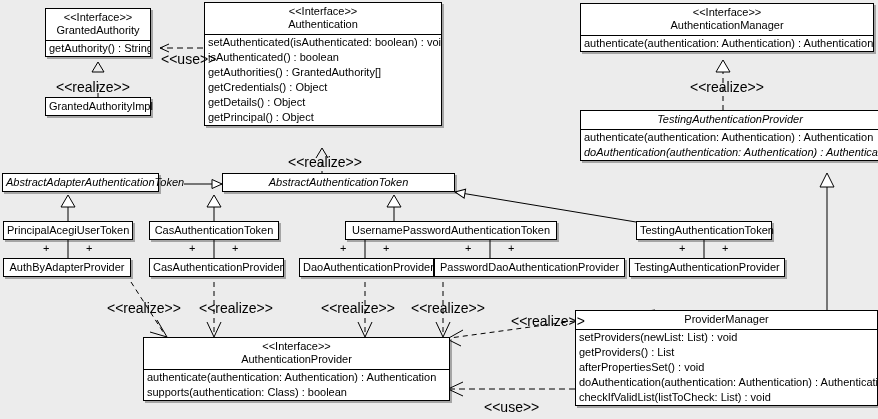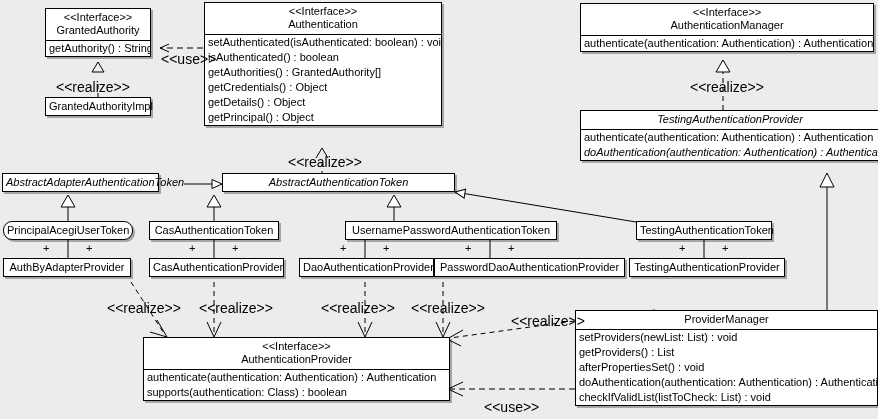--- a/index.html
+++ b/index.html
@@ -231,21 +231,21 @@
   </div>
 
   <div class="cls" style="left:2px;top:173px;width:157px;">
     <div class="simple ital">AbstractAdapterAuthenticationToken</div>
   </div>
 
   <div class="cls" style="left:222px;top:173px;width:233px;">
     <div class="simple ital">AbstractAuthenticationToken</div>
   </div>
 
-  <div class="cls" style="left:3px;top:221px;width:130px;border-radius:9px;">
+  <div class="cls" style="left:3px;top:221px;width:130px;">
     <div class="simple">PrincipalAcegiUserToken</div>
   </div>
   <div class="cls" style="left:149px;top:221px;width:130px;">
     <div class="simple">CasAuthenticationToken</div>
   </div>
   <div class="cls" style="left:345px;top:221px;width:212px;">
     <div class="simple">UsernamePasswordAuthenticationToken</div>
   </div>
   <div class="cls" style="left:636px;top:221px;width:136px;">
     <div class="simple">TestingAuthenticationToken</div>

